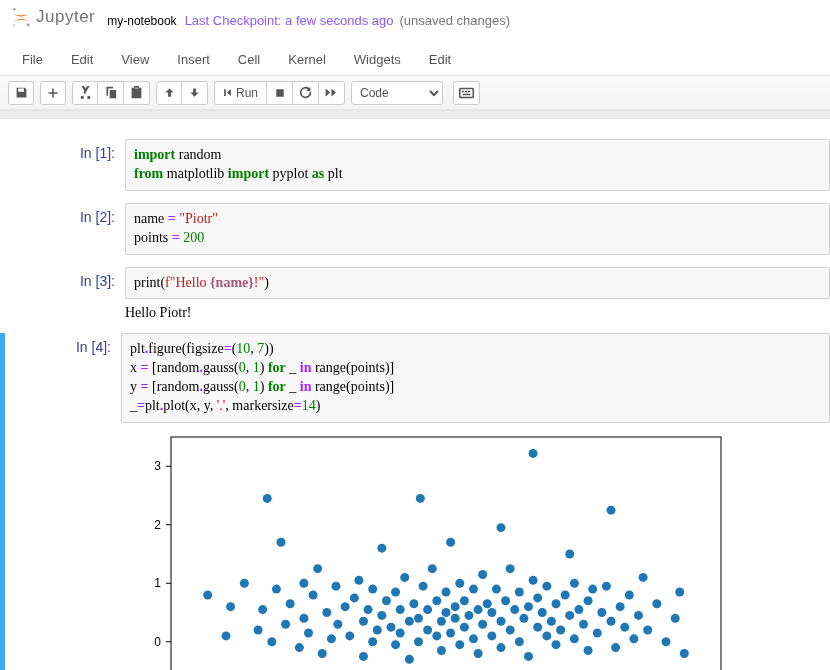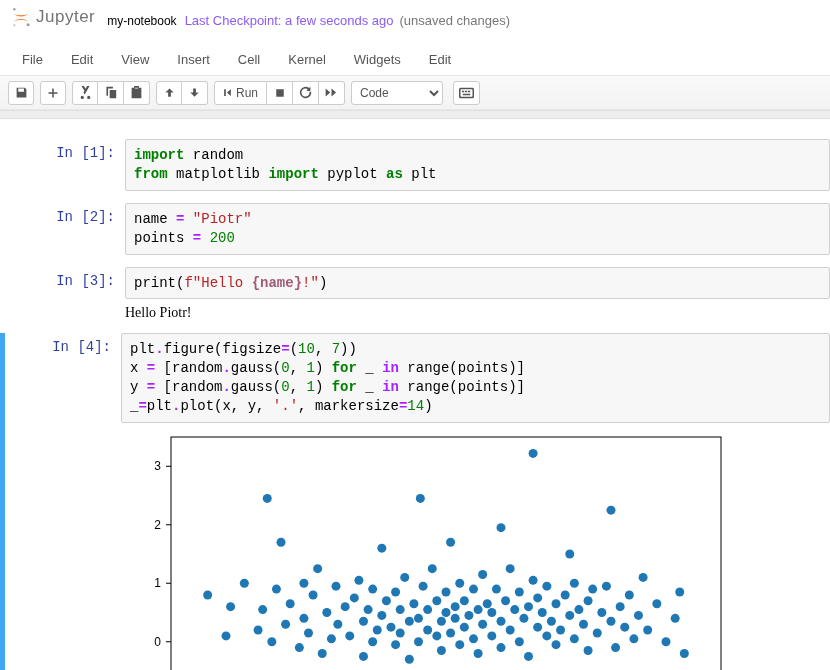--- a/index.html
+++ b/index.html
@@ -112,31 +112,31 @@
     margin-bottom: 12px;
     padding-left: 10px;
     border-left: 5px solid transparent;
   }
   .cell.selected { border-left: 5px solid #42A5F5; padding-left: 6px; }
   .prompt {
     width: 110px;
     min-width: 110px;
     text-align: right;
     padding: 6px 10px 0 0;
-    font-family: Liberation Mono, monospace;
+    font-family: Liberation Sans, sans-serif;
     font-size: 14px;
     color: #303F9F;
   }
   .cell-body { flex: 1; }
   .input-area {
     background: #f7f7f7;
     border: 1px solid #cfcfcf;
     border-radius: 2px;
     padding: 6px 8px;
-    font-family: Liberation Mono, monospace;
+    font-family: Liberation Serif, serif;
     font-size: 14px;
     line-height: 1.35;
     white-space: pre;
     overflow-x: auto;
   }
   .output-area {
     padding: 6px 0 0 0;
     font-family: Liberation Serif, serif;
     font-size: 14px;
   }

